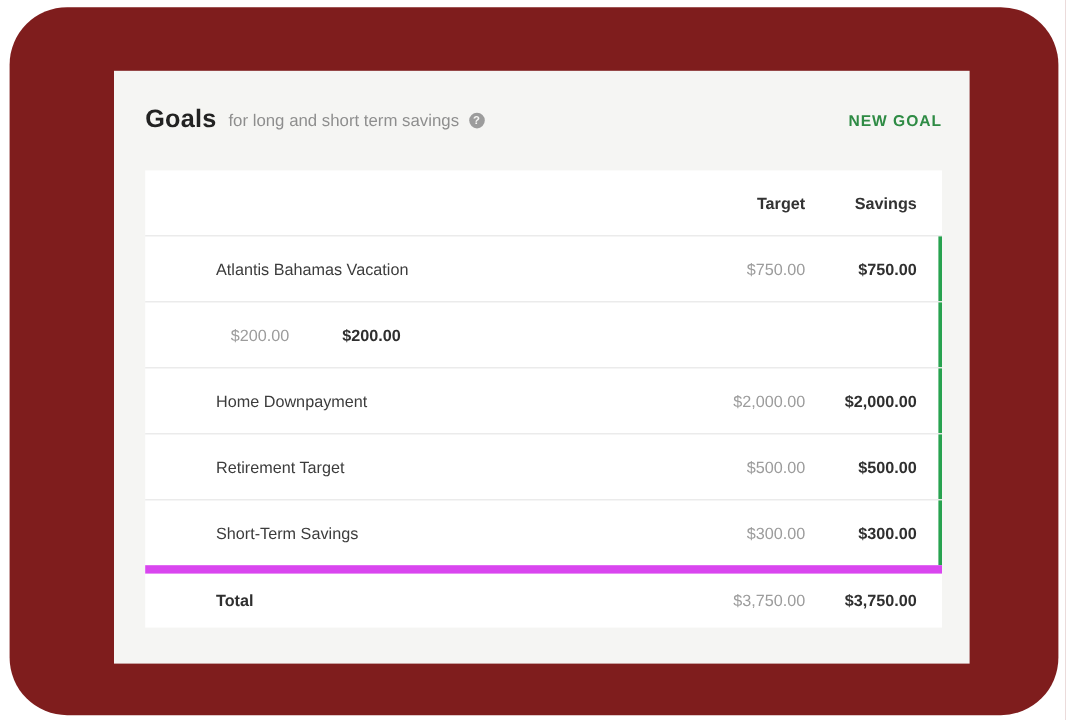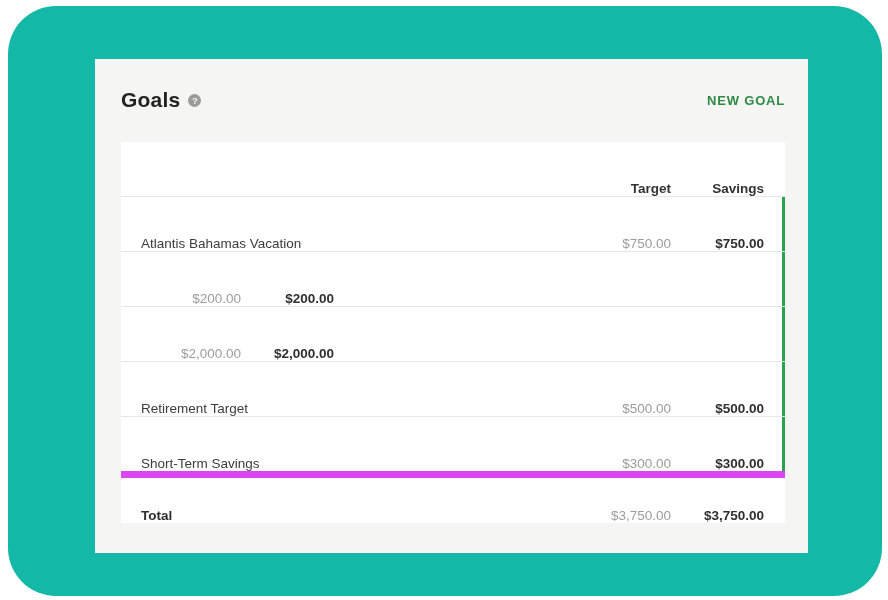--- a/index.html
+++ b/index.html
@@ -7,21 +7,21 @@
     width: 888px; height: 600px;
     background: #ffffff;
     font-family: "Liberation Sans", sans-serif;
     overflow: hidden;
     position: relative;
   }
   .device-frame {
     position: absolute;
     left: 8px; top: 6px;
     width: 874px; height: 590px;
-    background: #14b8a6;
+    background: #7f1d1d;
     border-radius: 48px;
   }
   .screen-card {
     position: absolute;
     left: 87px; top: 53px;
     width: 713px; height: 494px;
     background: #f5f5f3;
     padding: 26px 23px 0 26px;
   }
   .title-row {
@@ -66,28 +66,28 @@
     border: none;
     font-family: Liberation Sans, sans-serif;
   }
   .goals-table {
     margin-top: 27px;
     width: 664px;
     background: #ffffff;
   }
   .t-row {
     display: flex;
-    align-items: flex-end;
+    align-items: center;
     padding: 0 21px 0 20px;
     position: relative;
   }
   .t-head { height: 54px; }
   .t-goal { height: 55px; border-top: 1px solid #e6e6e6; }
   .t-total { height: 52px; border-top: 7px solid #d946ef; }
-  .col-name { flex: 1; font-size: 13.5px; color: #3c3c3c; }
+  .col-name { flex: 1; font-size: 13.5px; color: #3c3c3c; margin-left: 39px; }
   .col-target {
     width: 100px;
     text-align: right;
     font-size: 13.5px;
     color: #9c9c9c;
   }
   .col-funded {
     width: 93px;
     text-align: right;
     font-size: 13.5px;
@@ -108,20 +108,21 @@
   }
 </style>
 </head>
 <body>
 
 <div class="device-frame">
   <div class="screen-card">
 
     <div class="title-row">
       <span class="page-title">Goals</span>
+      <span class="page-subtitle">for long and short term savings</span>
       <span class="help-icon">?</span>
       <button class="new-goal-button">NEW GOAL</button>
     </div>
 
     <div class="goals-table">
       <div class="t-row t-head">
         <span class="col-name"></span>
         <span class="col-target">Target</span>
         <span class="col-funded">Savings</span>
       </div>
@@ -134,20 +135,21 @@
     <span class="progress-bar"></span>
   </div>
 
   <div class="t-row t-goal">
     <span class="col-target">$200.00</span>
     <span class="col-funded">$200.00</span>
     <span class="progress-bar"></span>
   </div>
 
   <div class="t-row t-goal">
+    <span class="col-name">Home Downpayment</span>
     <span class="col-target">$2,000.00</span>
     <span class="col-funded">$2,000.00</span>
     <span class="progress-bar"></span>
   </div>
 
   <div class="t-row t-goal">
     <span class="col-name">Retirement Target</span>
     <span class="col-target">$500.00</span>
     <span class="col-funded">$500.00</span>
     <span class="progress-bar"></span>

